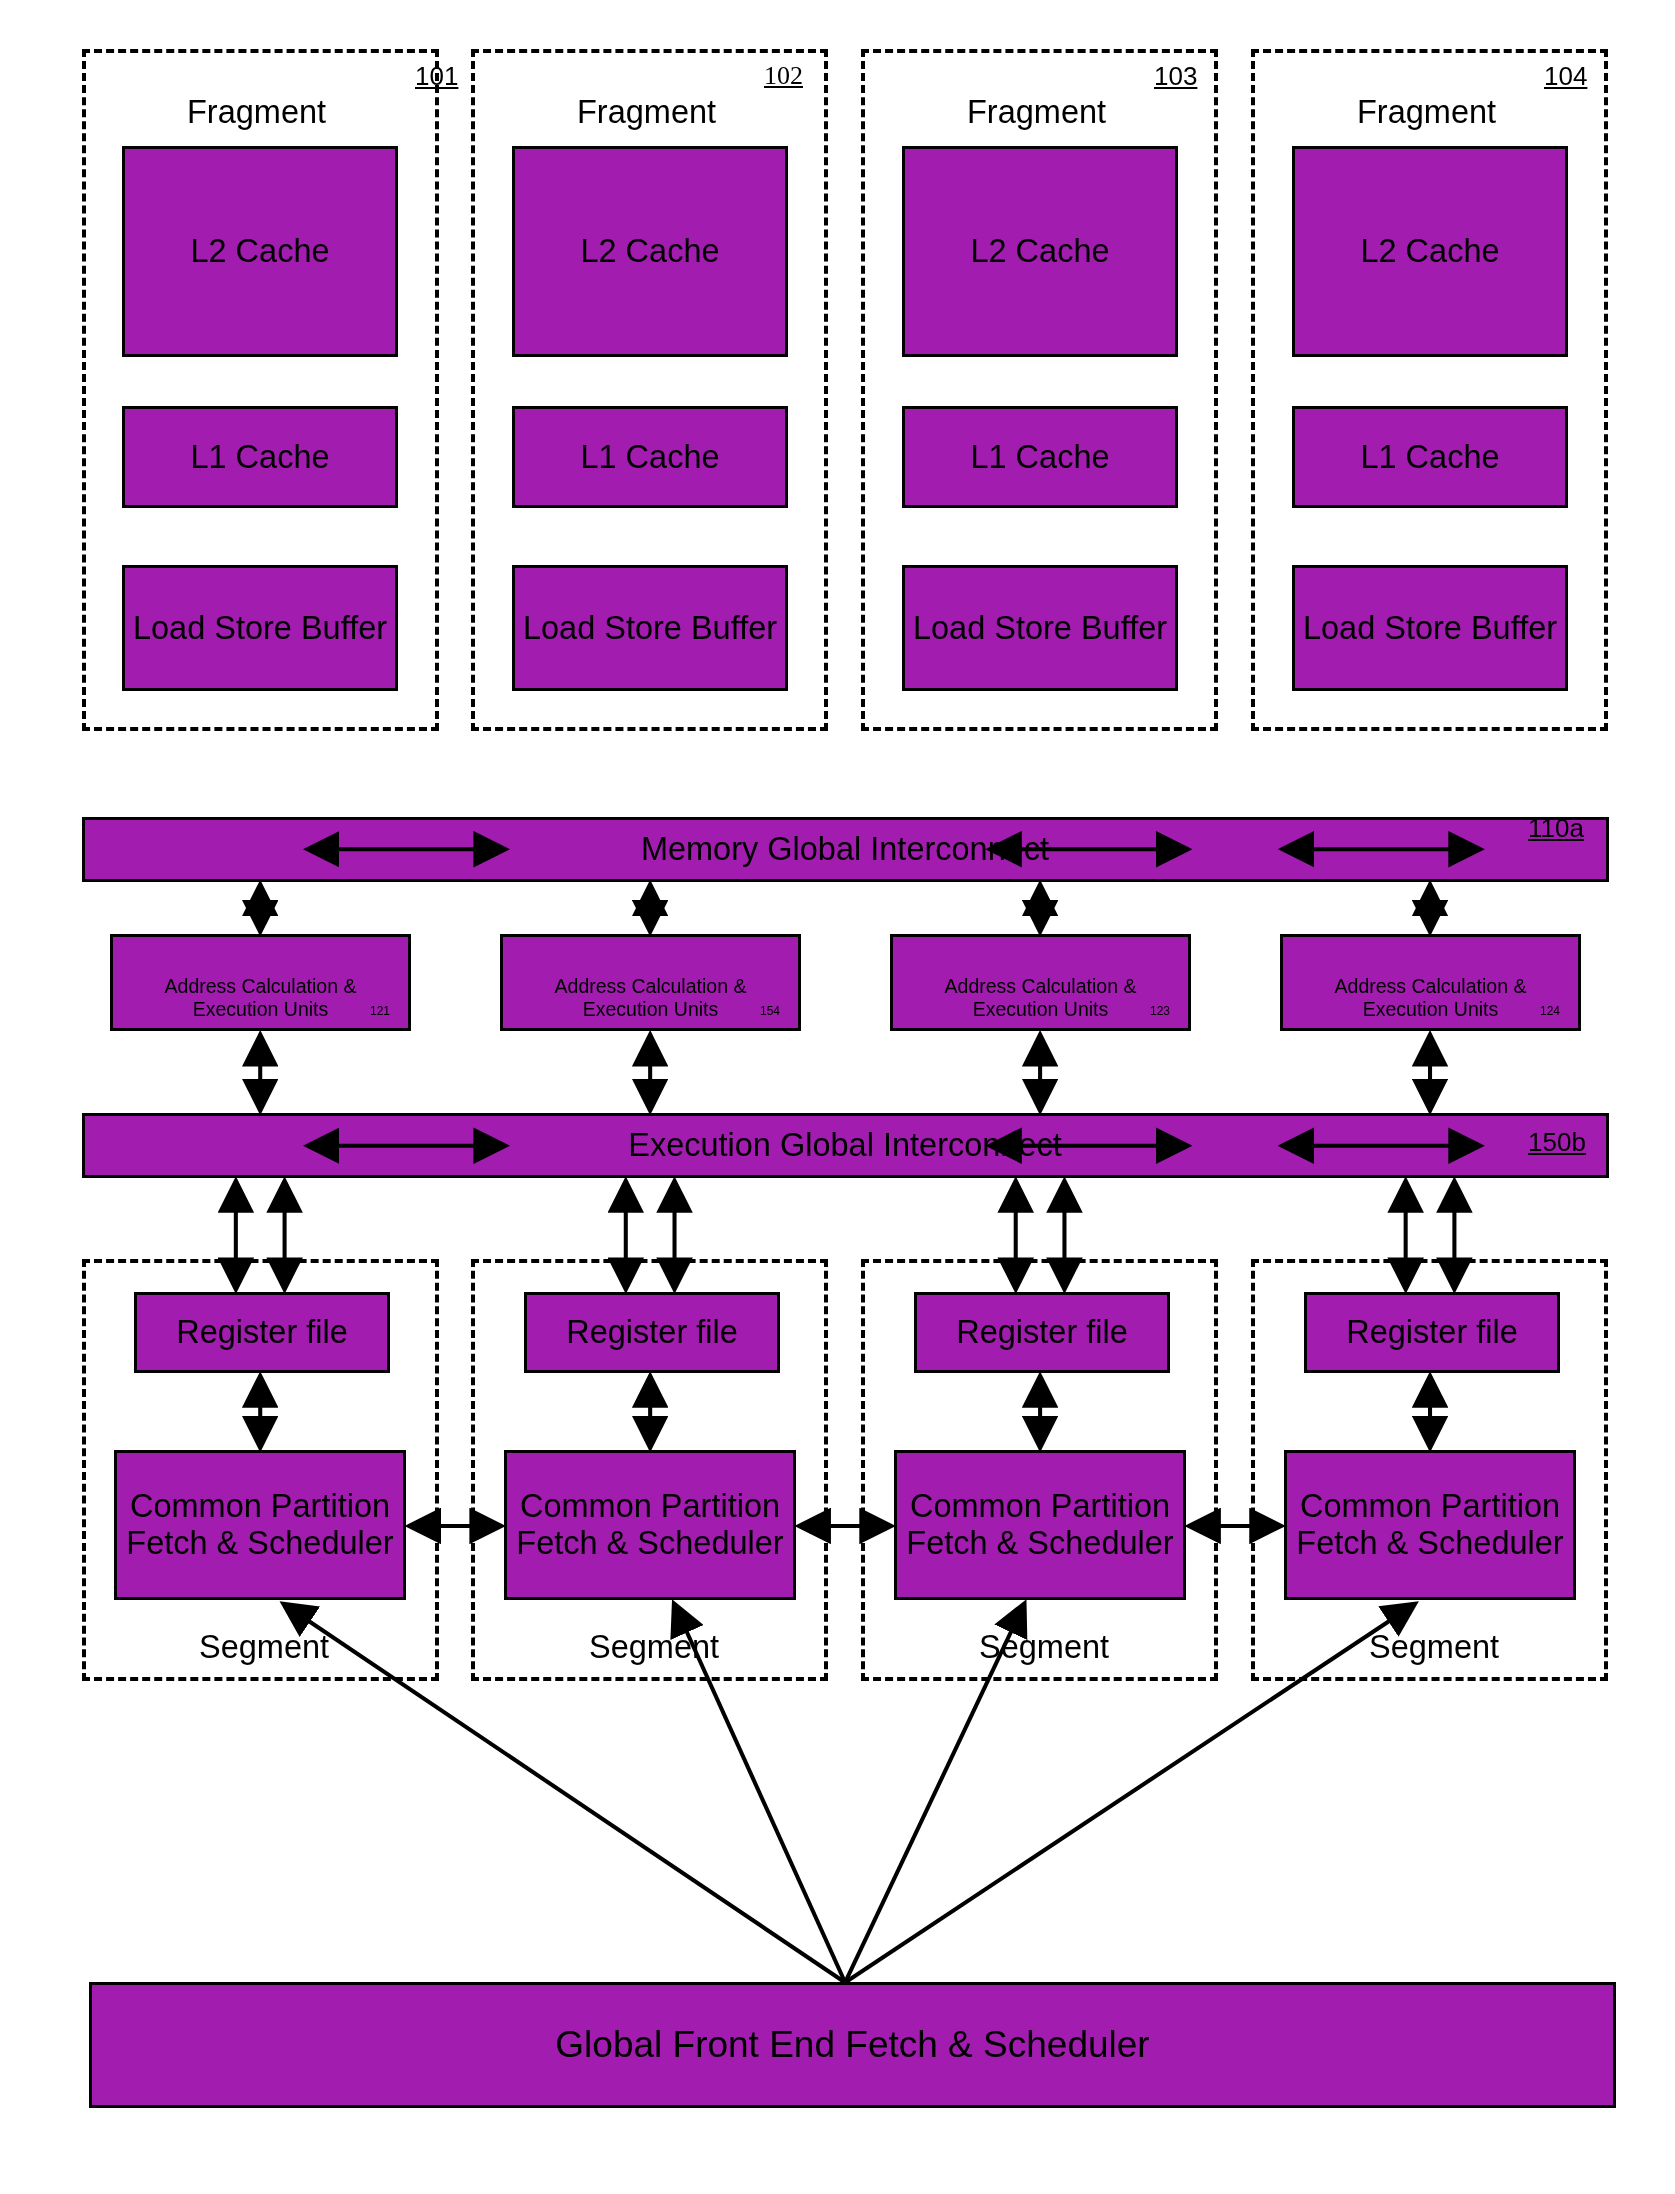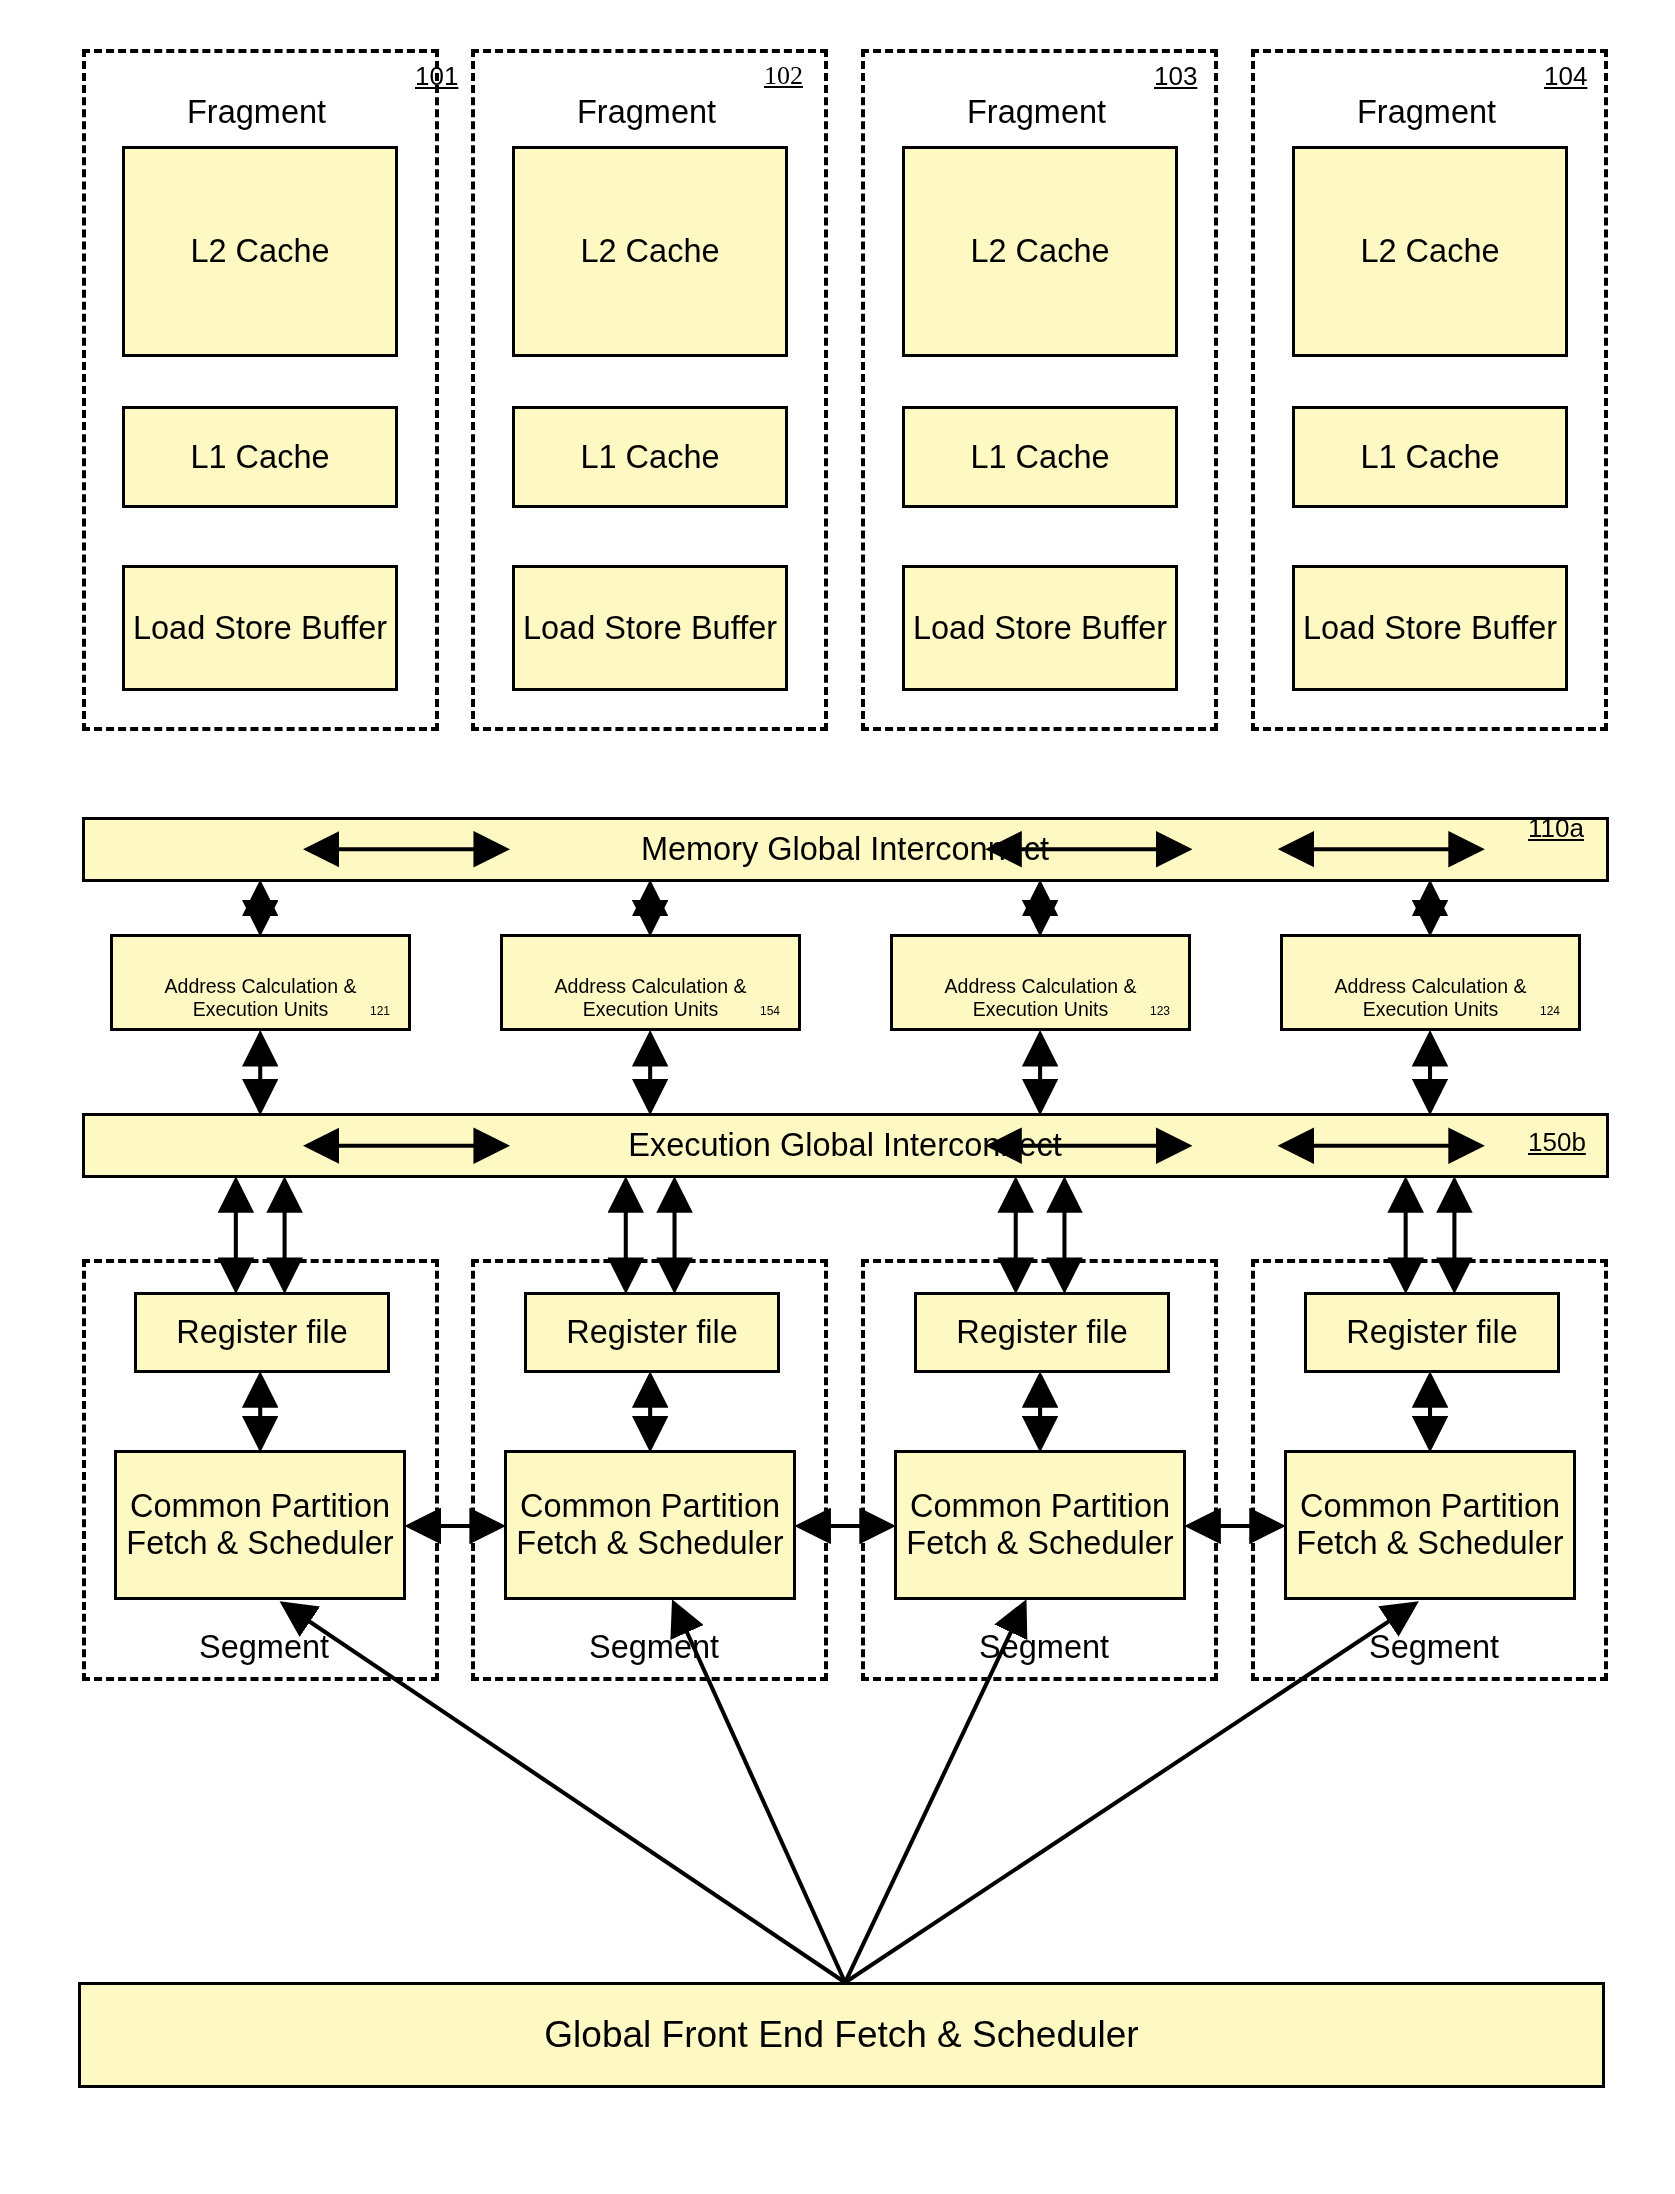--- a/index.html
+++ b/index.html
@@ -11,21 +11,21 @@
     width: 1675px;
   }
   .diagram {
     position: relative;
     width: 1576px;
     height: 2096px;
   }
   .box {
     position: absolute;
     border: 3.2px solid #000;
-    background: #fef9c3;
+    background: #a21caf;
     display: flex;
     align-items: center;
     justify-content: center;
     text-align: center;
   }
   .dashed {
     border-style: dashed;
     border-width: 4.1px;
     background: transparent;
   }
@@ -171,21 +171,21 @@
 
   <div class="box dashed" style="left:1202px;top:1210px; width:357px; height:422px;"></div>
   <div class="box" style="left:1255px;top:1243px; width:256px; height:81px;">
       <span class="label">Register file</span>
     </div>
   <div class="box" style="left:1235px;top:1401px; width:292px; height:150px;">
       <span class="label" style="padding:0 8.1px;">Common Partition Fetch &amp; Scheduler</span>
     </div>
   <span class="frag-title" style="left:1320px; top:1580px;">Segment</span>
 
-  <div class="box" style="left:29px; top:1933px; width:1527px; height:106px;">
+  <div class="box" style="left:40px; top:1933px; width:1527px; height:126px;">
     <span class="label" style="font-size:37px;">Global Front End Fetch &amp; Scheduler</span>
   </div>
 
   <svg class="overlay" viewBox="0 0 1940 2580">
     <defs>
       <marker id="ah" viewBox="0 0 12 12" refX="10" refY="6" markerWidth="9" markerHeight="9" orient="auto-start-reverse">
         <path d="M0,0 L12,6 L0,12 Z" fill="#000"></path>
       </marker>
     </defs>
     <g stroke="#000" stroke-width="5" fill="none">

